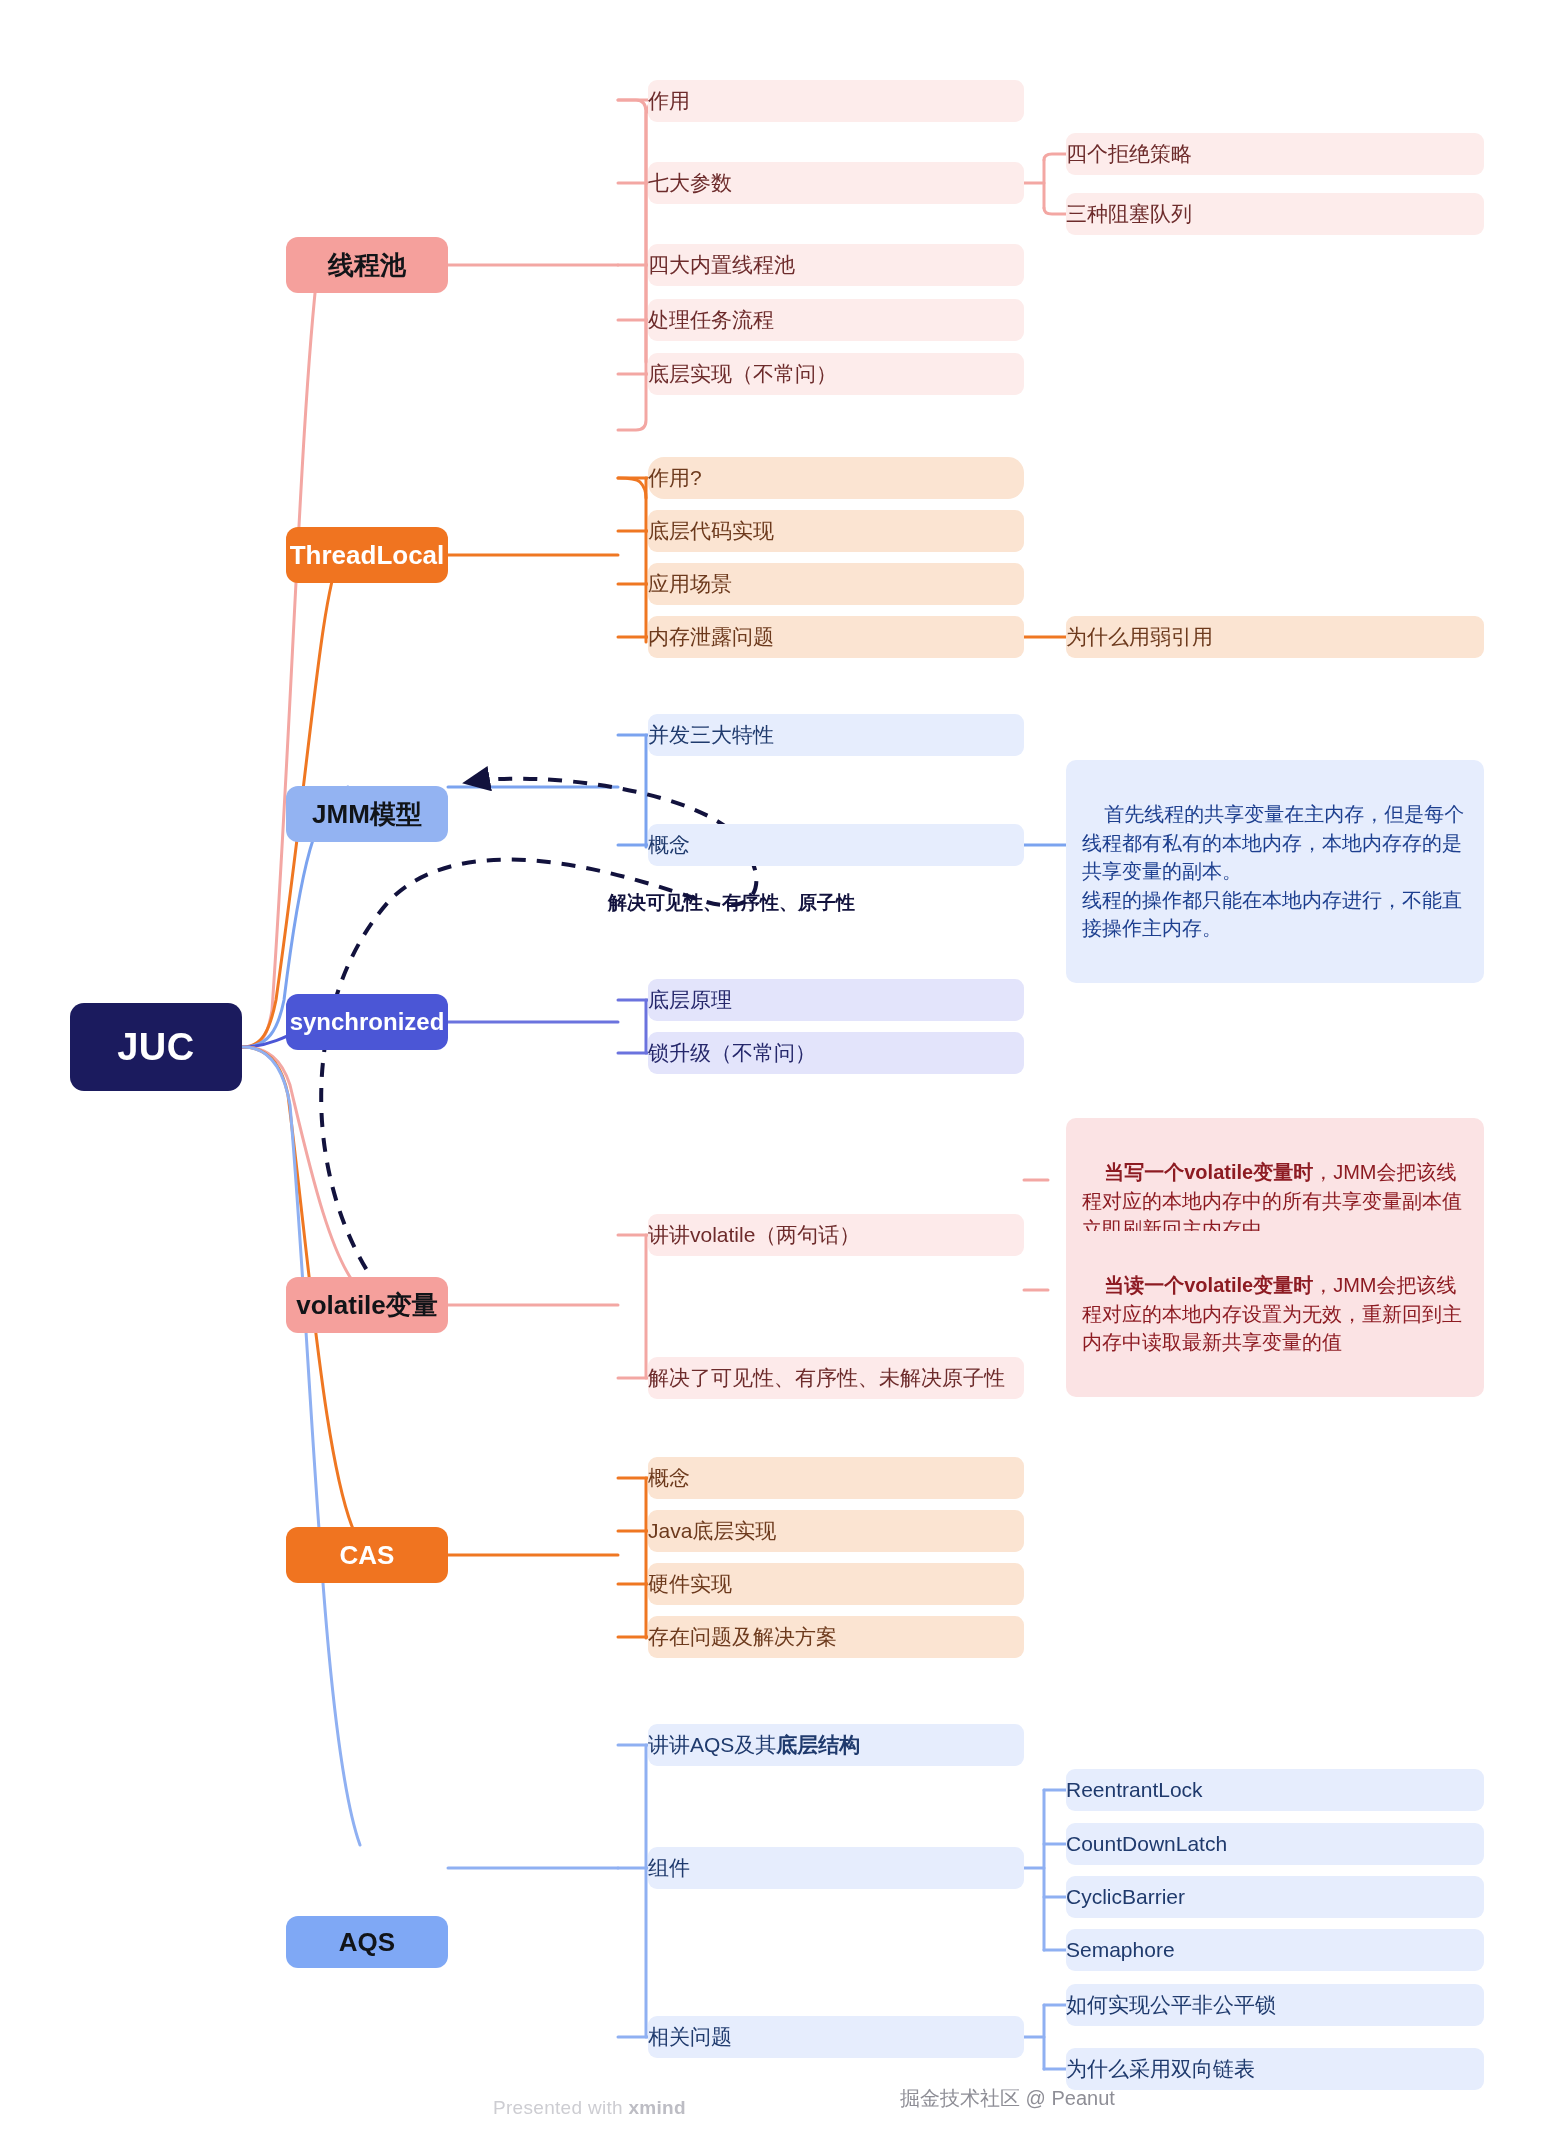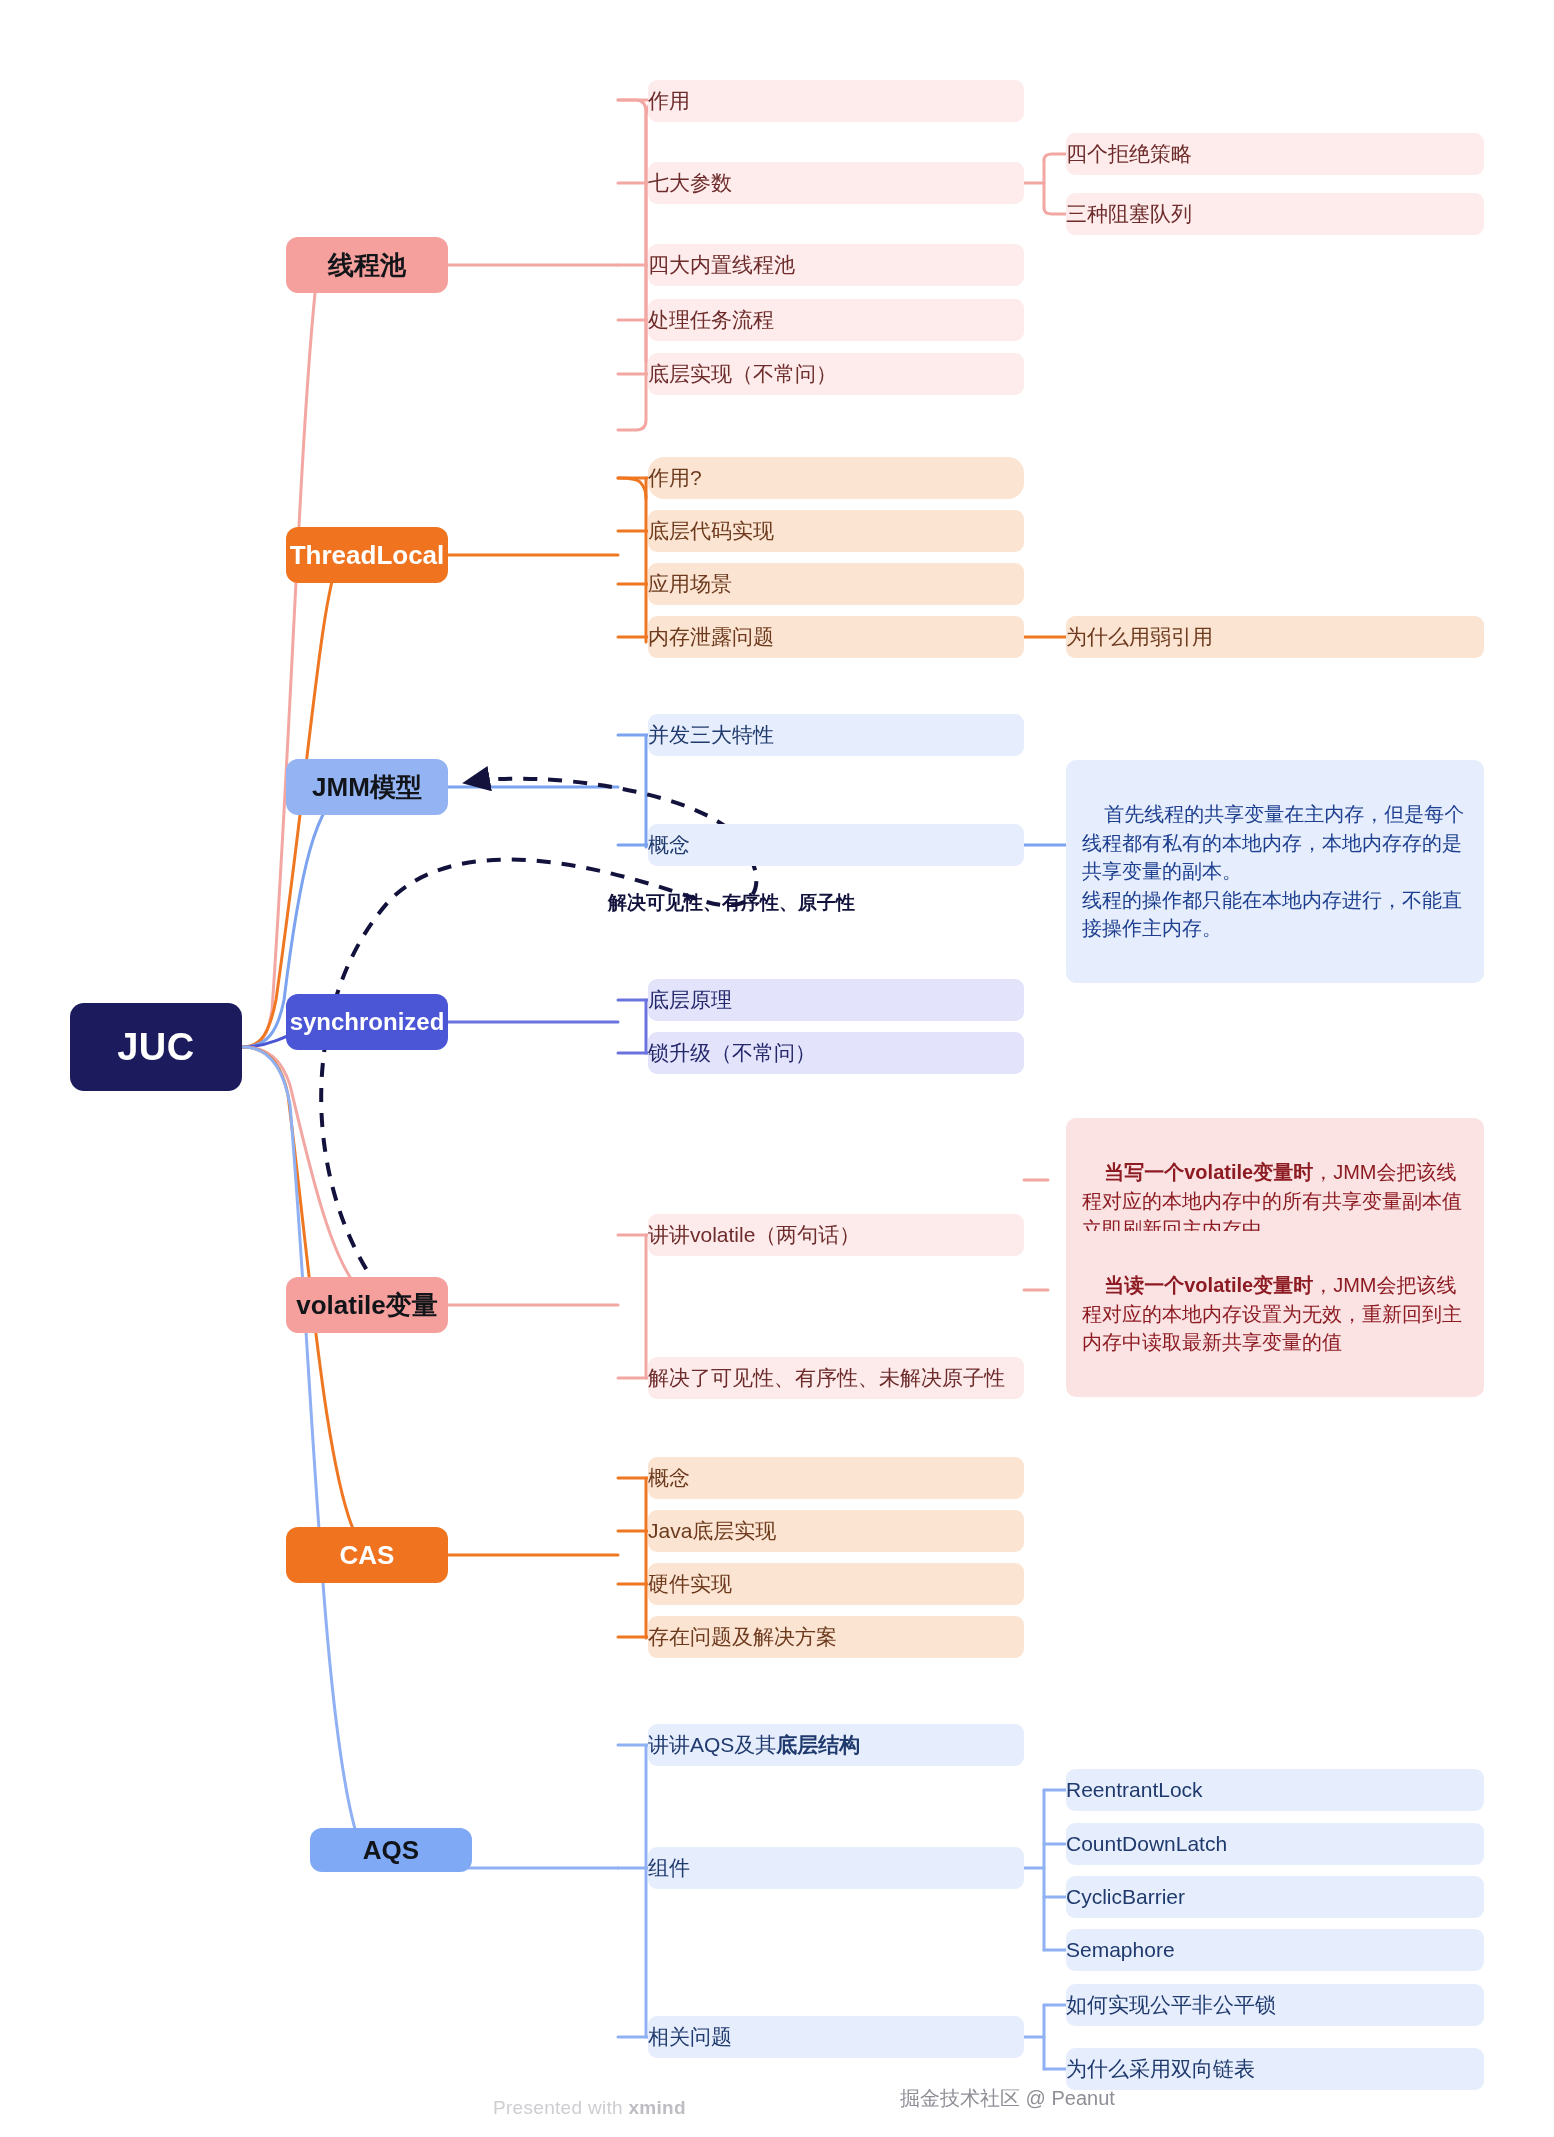--- a/index.html
+++ b/index.html
@@ -45,21 +45,21 @@
   
   .main{
     font-size:26px;
     font-weight:700;
     color:#111418;
     justify-content:center;
     border-radius:12px;
   }
   .main.c-pink   {background:#f5a09c;}
   .main.c-orange {background:#f07420;color:#ffffff;}
-  .main.c-blue   {background:#93b3f2;}
+  .main.c-blue   {background:#93b3f2;margin-top:27px;}
   .main.c-indigo {background:#4b56d6;color:#ffffff;}
   .main.c-salmon {background:#f5a09c;}
   .main.c-orange2{background:#f07420;color:#ffffff;}
   .main.c-blue2  {background:#7fa8f5;}
 
   
   .leaf{
     font-size:21px;
     padding:8px 0;
     border-radius:9px;
@@ -309,21 +309,21 @@
   <div class="node leaf t-orange3" style="left:648px;top:1563px;width:376px;height:42px;">
     <span>硬件实现</span>
   </div>
   <div class="node leaf t-orange3" style="left:648px;top:1510px;width:376px;height:42px;">
     <span>Java底层实现</span>
   </div>
   <div class="node leaf t-orange3" style="left:648px;top:1616px;width:376px;height:42px;">
     <span>存在问题及解决方案</span>
   </div>
 
-  <div class="node main c-blue2" style="left:286px;top:1828px;width:162px;height:44px;margin-left:24px;">
+  <div class="node main c-blue2" style="left:286px;top:1916px;width:162px;height:52px;">
     <span>AQS</span>
   </div>
   <div class="node leaf t-blue3" style="left:648px;top:1847px;width:376px;height:42px;">
     <span>组件</span>
   </div>
   <div class="node leaf t-blue3" style="left:648px;top:1724px;width:376px;height:42px;">
     <span>讲讲AQS及其</span><b class="bold-in">底层结构</b>
   </div>
   <div class="node leaf t-blue3" style="left:648px;top:2016px;width:376px;height:42px;">
     <span>相关问题</span>

